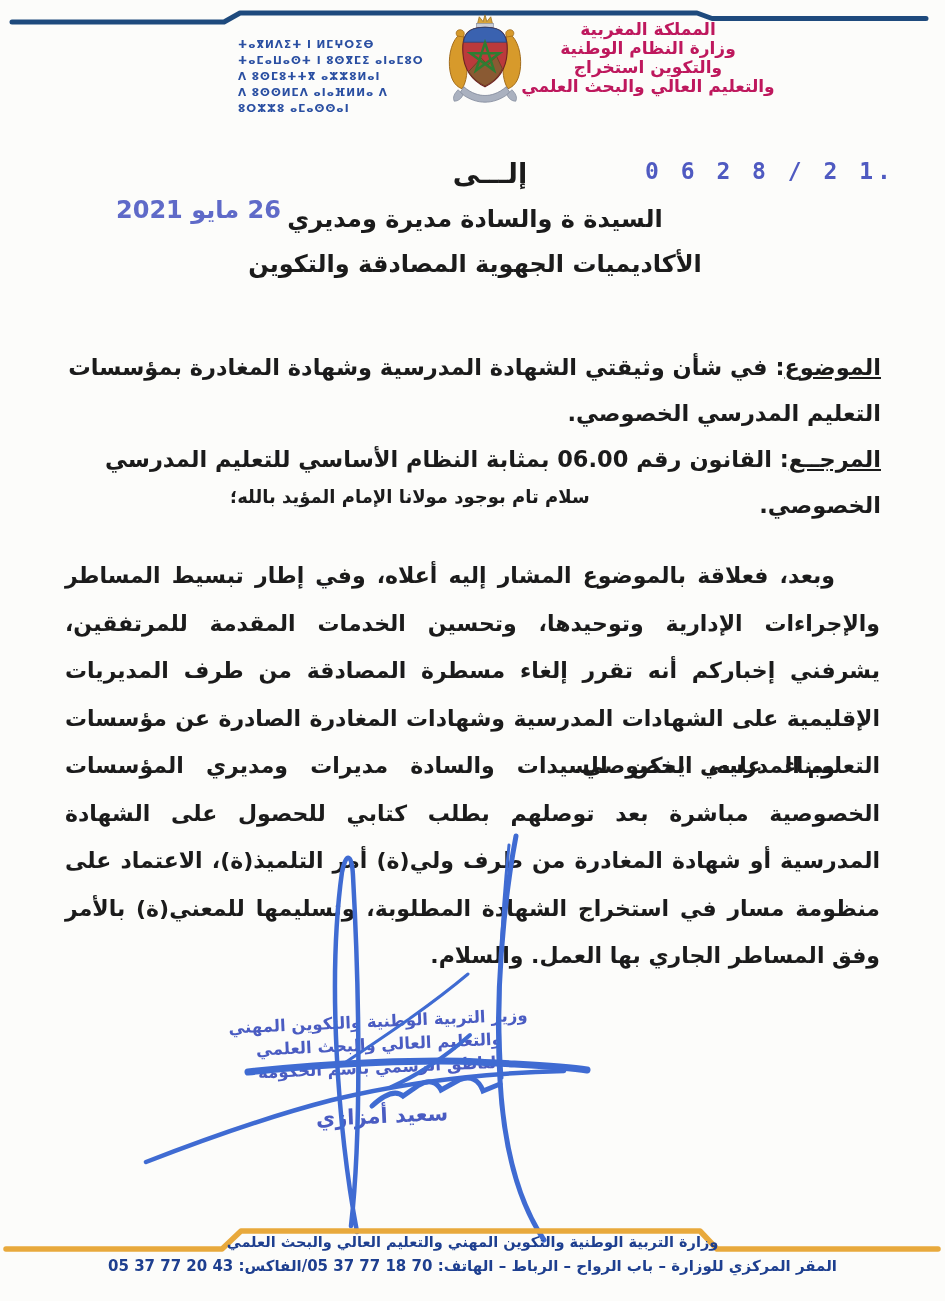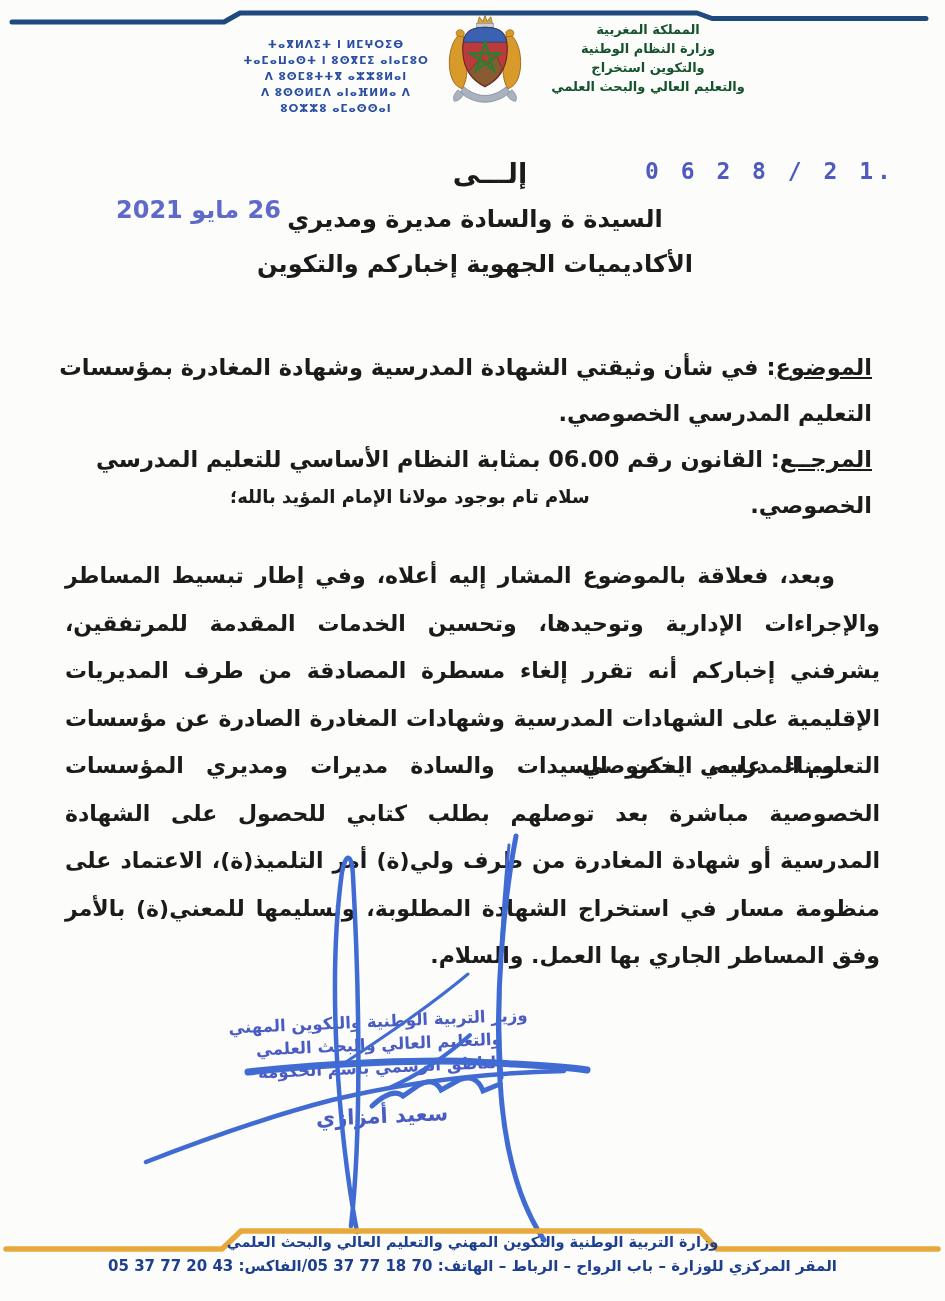--- a/index.html
+++ b/index.html
@@ -4,48 +4,48 @@
 <style>
   html,body{margin:0;padding:0;}
   body{background:#e8e8e8;font-family:"DejaVu Sans",sans-serif;}
   .page{
     position:relative;width:945px;height:1301px;margin:0 auto;
     background:#fcfcfa;overflow:hidden;color:#1b1b1b;
   }
   svg.lines{position:absolute;left:0;top:0;pointer-events:none;}
   
   .tifinagh{
-    position:absolute;left:238px;top:36px;width:196px;text-align:center;
+    position:absolute;left:238px;top:36px;width:196px;
     color:#2a4fa2;font-weight:bold;font-size:10.5px;line-height:16px;letter-spacing:1px;
   }
   .emblem{position:absolute;left:437px;top:12px;}
   .ministry-ar{
     position:absolute;left:512px;top:20px;width:272px;text-align:center;direction:rtl;
-    color:#14532d;font-weight:bold;font-size:13px;line-height:19px;
+    color:#be185d;font-weight:bold;font-size:17px;line-height:19px;
   }
   
   .ref-stamp{
     position:absolute;left:645px;top:158px;direction:ltr;
     color:#4f5ac1;font-family:"DejaVu Sans Mono",monospace;font-weight:bold;
     font-size:23px;letter-spacing:4px;
   }
   .to-heading{
     position:absolute;left:380px;top:158px;width:220px;text-align:center;direction:rtl;
     font-size:27px;font-weight:bold;
   }
   .date-stamp{
     position:absolute;left:116px;top:168px;direction:rtl;
     color:#5f6ac8;font-size:24px;font-weight:bold;letter-spacing:1px;margin-top:28px;
   }
   .addressee{position:absolute;left:235px;width:480px;text-align:center;direction:rtl;
     font-size:24px;font-weight:bold;}
   .addr1{top:205px;}
   .addr2{top:250px;}
   
-  .subject-block{position:absolute;left:57px;top:344px;width:815px;direction:rtl;
+  .subject-block{position:absolute;left:66px;top:344px;width:815px;direction:rtl;
     font-size:22.5px;font-weight:bold;line-height:46px;}
   .subject-block .lbl{text-decoration:underline;}
   
   .salutation{position:absolute;left:230px;top:486px;width:650px;text-align:left;direction:rtl;
     font-size:18px;font-weight:bold;}
   
   .body-par{position:absolute;left:65px;width:815px;direction:rtl;text-align:justify;
     font-size:22px;font-weight:600;line-height:47.5px;text-indent:45px;}
   .par1{top:552px;}
   .par2{top:742px;}
@@ -110,21 +110,21 @@
     <div>وزارة النظام الوطنية</div>
     <div>والتكوين استخراج</div>
     <div>والتعليم العالي والبحث العلمي</div>
   </div>
 
   <div class="ref-stamp">0 6 2 8 / 2 1.</div>
   <div class="to-heading">إلـــى</div>
   <div class="date-stamp">26 مايو 2021</div>
 
   <div class="addressee addr1">السيدة ة والسادة مديرة ومديري</div>
-  <div class="addressee addr2">الأكاديميات الجهوية إخباركم والتكوين</div>
+  <div class="addressee addr2">الأكاديميات الجهوية المصادقة والتكوين</div>
 
   <div class="subject-block">
     <div><span class="lbl">الموضوع</span><span>: في شأن وثيقتي الشهادة المدرسية وشهادة المغادرة بمؤسسات التعليم المدرسي الخصوصي.</span></div>
     <div><span class="lbl">المرجــع</span><span>: القانون رقم 06.00 بمثابة النظام الأساسي للتعليم المدرسي الخصوصي.</span></div>
   </div>
 
   <div class="salutation">سلام تام بوجود مولانا الإمام المؤيد بالله؛</div>
 
   <div class="body-par par1">وبعد، فعلاقة بالموضوع المشار إليه أعلاه، وفي إطار تبسيط المساطر والإجراءات الإدارية وتوحيدها، وتحسين الخدمات المقدمة للمرتفقين، يشرفني إخباركم أنه تقرر إلغاء مسطرة المصادقة من طرف المديريات الإقليمية على الشهادات المدرسية وشهادات المغادرة الصادرة عن مؤسسات التعليم المدرسي الخصوصي.</div>
   <div class="body-par par2"><span>وبناء عليه، يمكن للسيدات والسادة مديرات ومديري المؤسسات الخصوصية مباشرة بعد توصلهم بطلب كتابي للحصول على الشهادة المدرسية أو شهادة المغادرة من طرف ولي(ة) أمر التلميذ(ة)، الاعتماد على منظومة مسار في استخراج الشهادة المطلوبة، وتسليمها للمعني(ة) بالأمر وفق المساطر الجاري بها العمل. </span><span class="closing">والسلام.</span></div>

